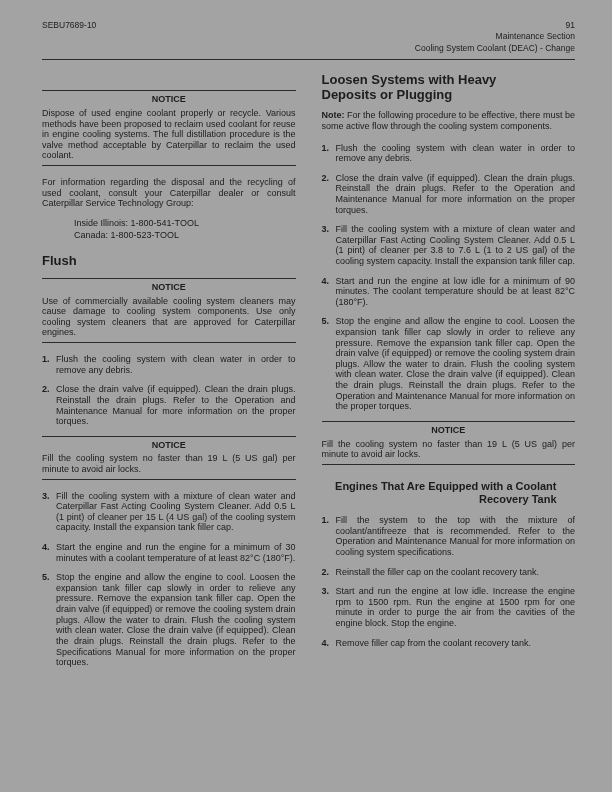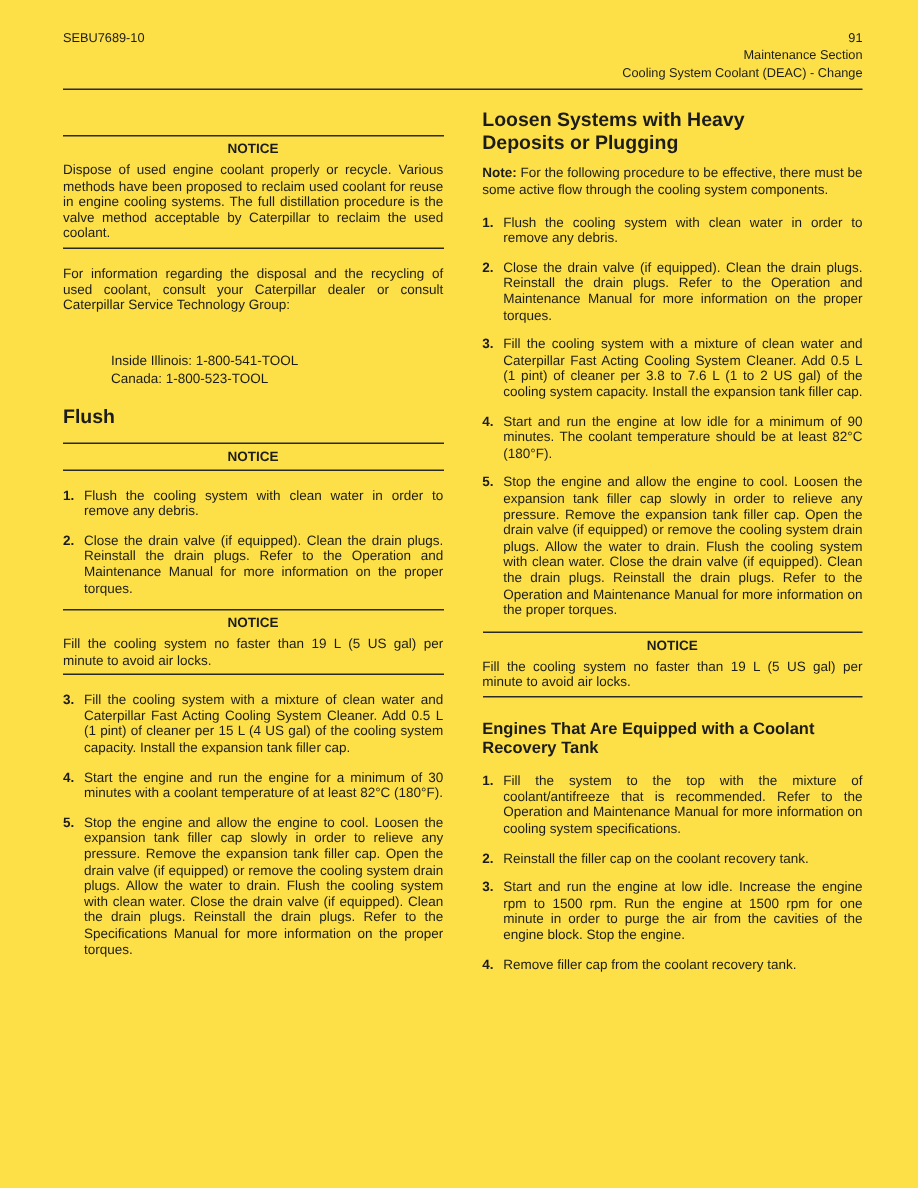--- a/index.html
+++ b/index.html
@@ -1,42 +1,42 @@
 <!DOCTYPE html>
 <html><head>
   <meta charset="utf-8">
   <style>
     html, body { margin: 0; padding: 0; background: #ffffff; }
     .page {
       position: relative;
       width: 612px; height: 792px;
       margin: 0 auto;
-      background: #fde047;
+      background: #a3a3a3;
       box-sizing: border-box;
       padding: 20px 37px 24px 42px;
       font-family: "Liberation Sans", sans-serif;
       color: #1c1c1c;
     }
     .hdr { display: flex; justify-content: space-between; align-items: flex-start; font-size: 8.5px; line-height: 1.35; }
     .hdr-right { text-align: right; }
     .hdr-rule { border: 0; border-top: 1px solid #2a2a2a; margin: 5px 0 0 0; }
     .cols { display: flex; gap: 26px; margin-top: 4px; }
     .col { width: 254px; font-size: 9px; line-height: 1.18; }
     .rule { border: 0; border-top: 1px solid #2a2a2a; margin: 0; }
     .notice { margin: 9px 0 11px; }
     .notice.first { margin-top: 26px; }
     .notice-label { text-align: center; font-weight: bold; margin: 3px 0 3px; }
     .notice-body { text-align: justify; margin: 0 0 4px; }
-    .para { text-align: justify; margin: 11px 0 26px; }
+    .para { text-align: justify; margin: 11px 0 9px; }
     .phones { margin: 9px 0 9px 32px; }
     .phone { margin-bottom: 1px; }
     .h-major { font-size: 13px; font-weight: bold; margin: 14px 0 7px; line-height: 1.15; }
     .h-major.first { margin-top: 9px; }
     .h-major.narrow { max-width: 218px; }
-    .h-minor { font-size: 11px; font-weight: bold; margin: 15px 0 9px; line-height: 1.2; max-width: 235px; }
+    .h-minor { font-size: 11px; font-weight: bold; margin: 15px 0 9px; line-height: 1.2; max-width: 235px; text-align: right; }
     .step { display: flex; margin: 0 0 9px; }
     .step-num { flex: none; width: 14px; font-weight: bold; }
     .step-body { flex: 1; text-align: justify; }
     .note-para { text-align: justify; margin: 2px 0 11px; }
     .bold { font-weight: bold; }
   </style>
 </head>
 <body>
 
 <div class="page">
@@ -67,20 +67,21 @@
       <div class="phones">
         <div class="phone">Inside Illinois: 1-800-541-TOOL</div>
         <div class="phone">Canada: 1-800-523-TOOL</div>
       </div>
 
       <div class="h-major">Flush</div>
 
       <div class="notice">
         <hr class="rule">
         <div class="notice-label">NOTICE</div>
+        <div class="notice-body">Use of commercially available cooling system cleaners may cause damage to cooling system components. Use only cooling system cleaners that are approved for Caterpillar engines.</div>
         <hr class="rule">
       </div>
 
       <div class="step">
         <span class="step-num">1.</span>
         <span class="step-body">Flush the cooling system with clean water in order to remove any debris.</span>
       </div>
       <div class="step">
         <span class="step-num">2.</span>
         <span class="step-body">Close the drain valve (if equipped). Clean the drain plugs. Reinstall the drain plugs. Refer to the Operation and Maintenance Manual for more information on the proper torques.</span>

